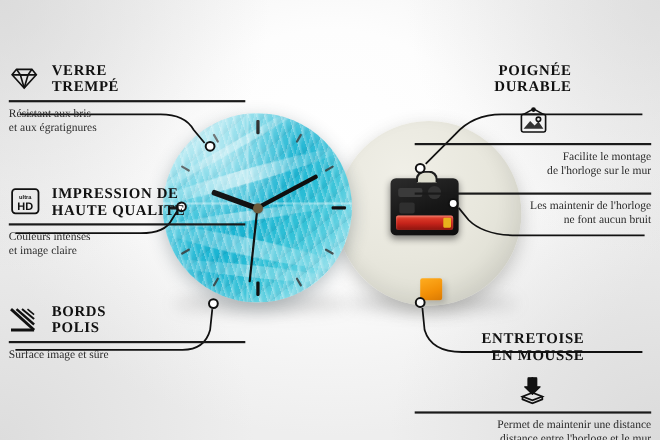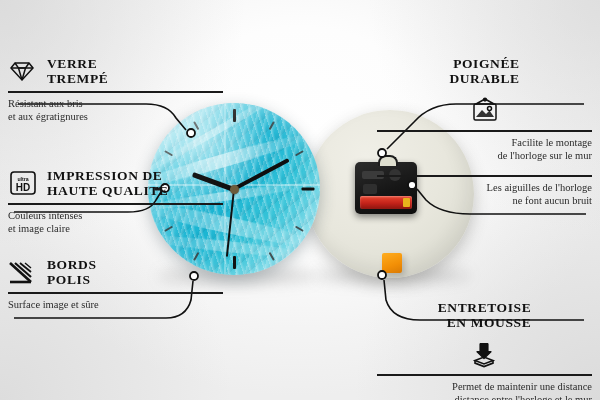--- a/index.html
+++ b/index.html
@@ -88,21 +88,21 @@
   .feature.right{right:8px;text-align:right;}
   .fhead{display:flex;align-items:center;gap:9px;}
   .feature.right .fhead{justify-content:flex-end;flex-direction:column;}
   .ficon{width:30px;height:30px;flex:0 0 30px;display:flex;align-items:center;justify-content:flex-start;color:#1b1b1b;}
   .ftitle{font-size:13.5px;line-height:15px;font-weight:700;letter-spacing:.6px;color:#111;text-transform:uppercase;}
   .rule{height:2px;background:#1a1a1a;margin:5px 0 5px 0;}
   .fdesc{font-size:10.5px;line-height:12.5px;color:#2b2b2b;}
 
   #f-verre{top:56px;}
   #f-impression{top:168px;}
-  #f-bords{top:257px;}
+  #f-bords{top:275px;}
   #f-poignee{top:56px;}
   #f-mecanisme{top:170px;}
   #f-entretoise{top:276px;margin-top:24px;}
 </style>
 </head>
 <body>
 
 <div id="stage">
 
   <div class="shadow" id="sh-front"></div>
@@ -254,21 +254,21 @@
     <div class="rule"></div>
     <div class="fdesc">
       <span>Facilite le montage</span><br>
       <span>de l'horloge sur le mur</span>
     </div>
   </div>
 
   <div class="feature right" id="f-mecanisme">
     <div class="rule"></div>
     <div class="fdesc">
-      <span>Les aiguilles de l'horloge</span><br>
+      <span>Les maintenir de l'horloge</span><br>
       <span>ne font aucun bruit</span>
     </div>
   </div>
 
   <div class="feature right" id="f-entretoise">
     <div class="fhead">
       <span class="ftitle">
         <span>ENTRETOISE</span><br>
         <span>EN MOUSSE</span>
       </span>

